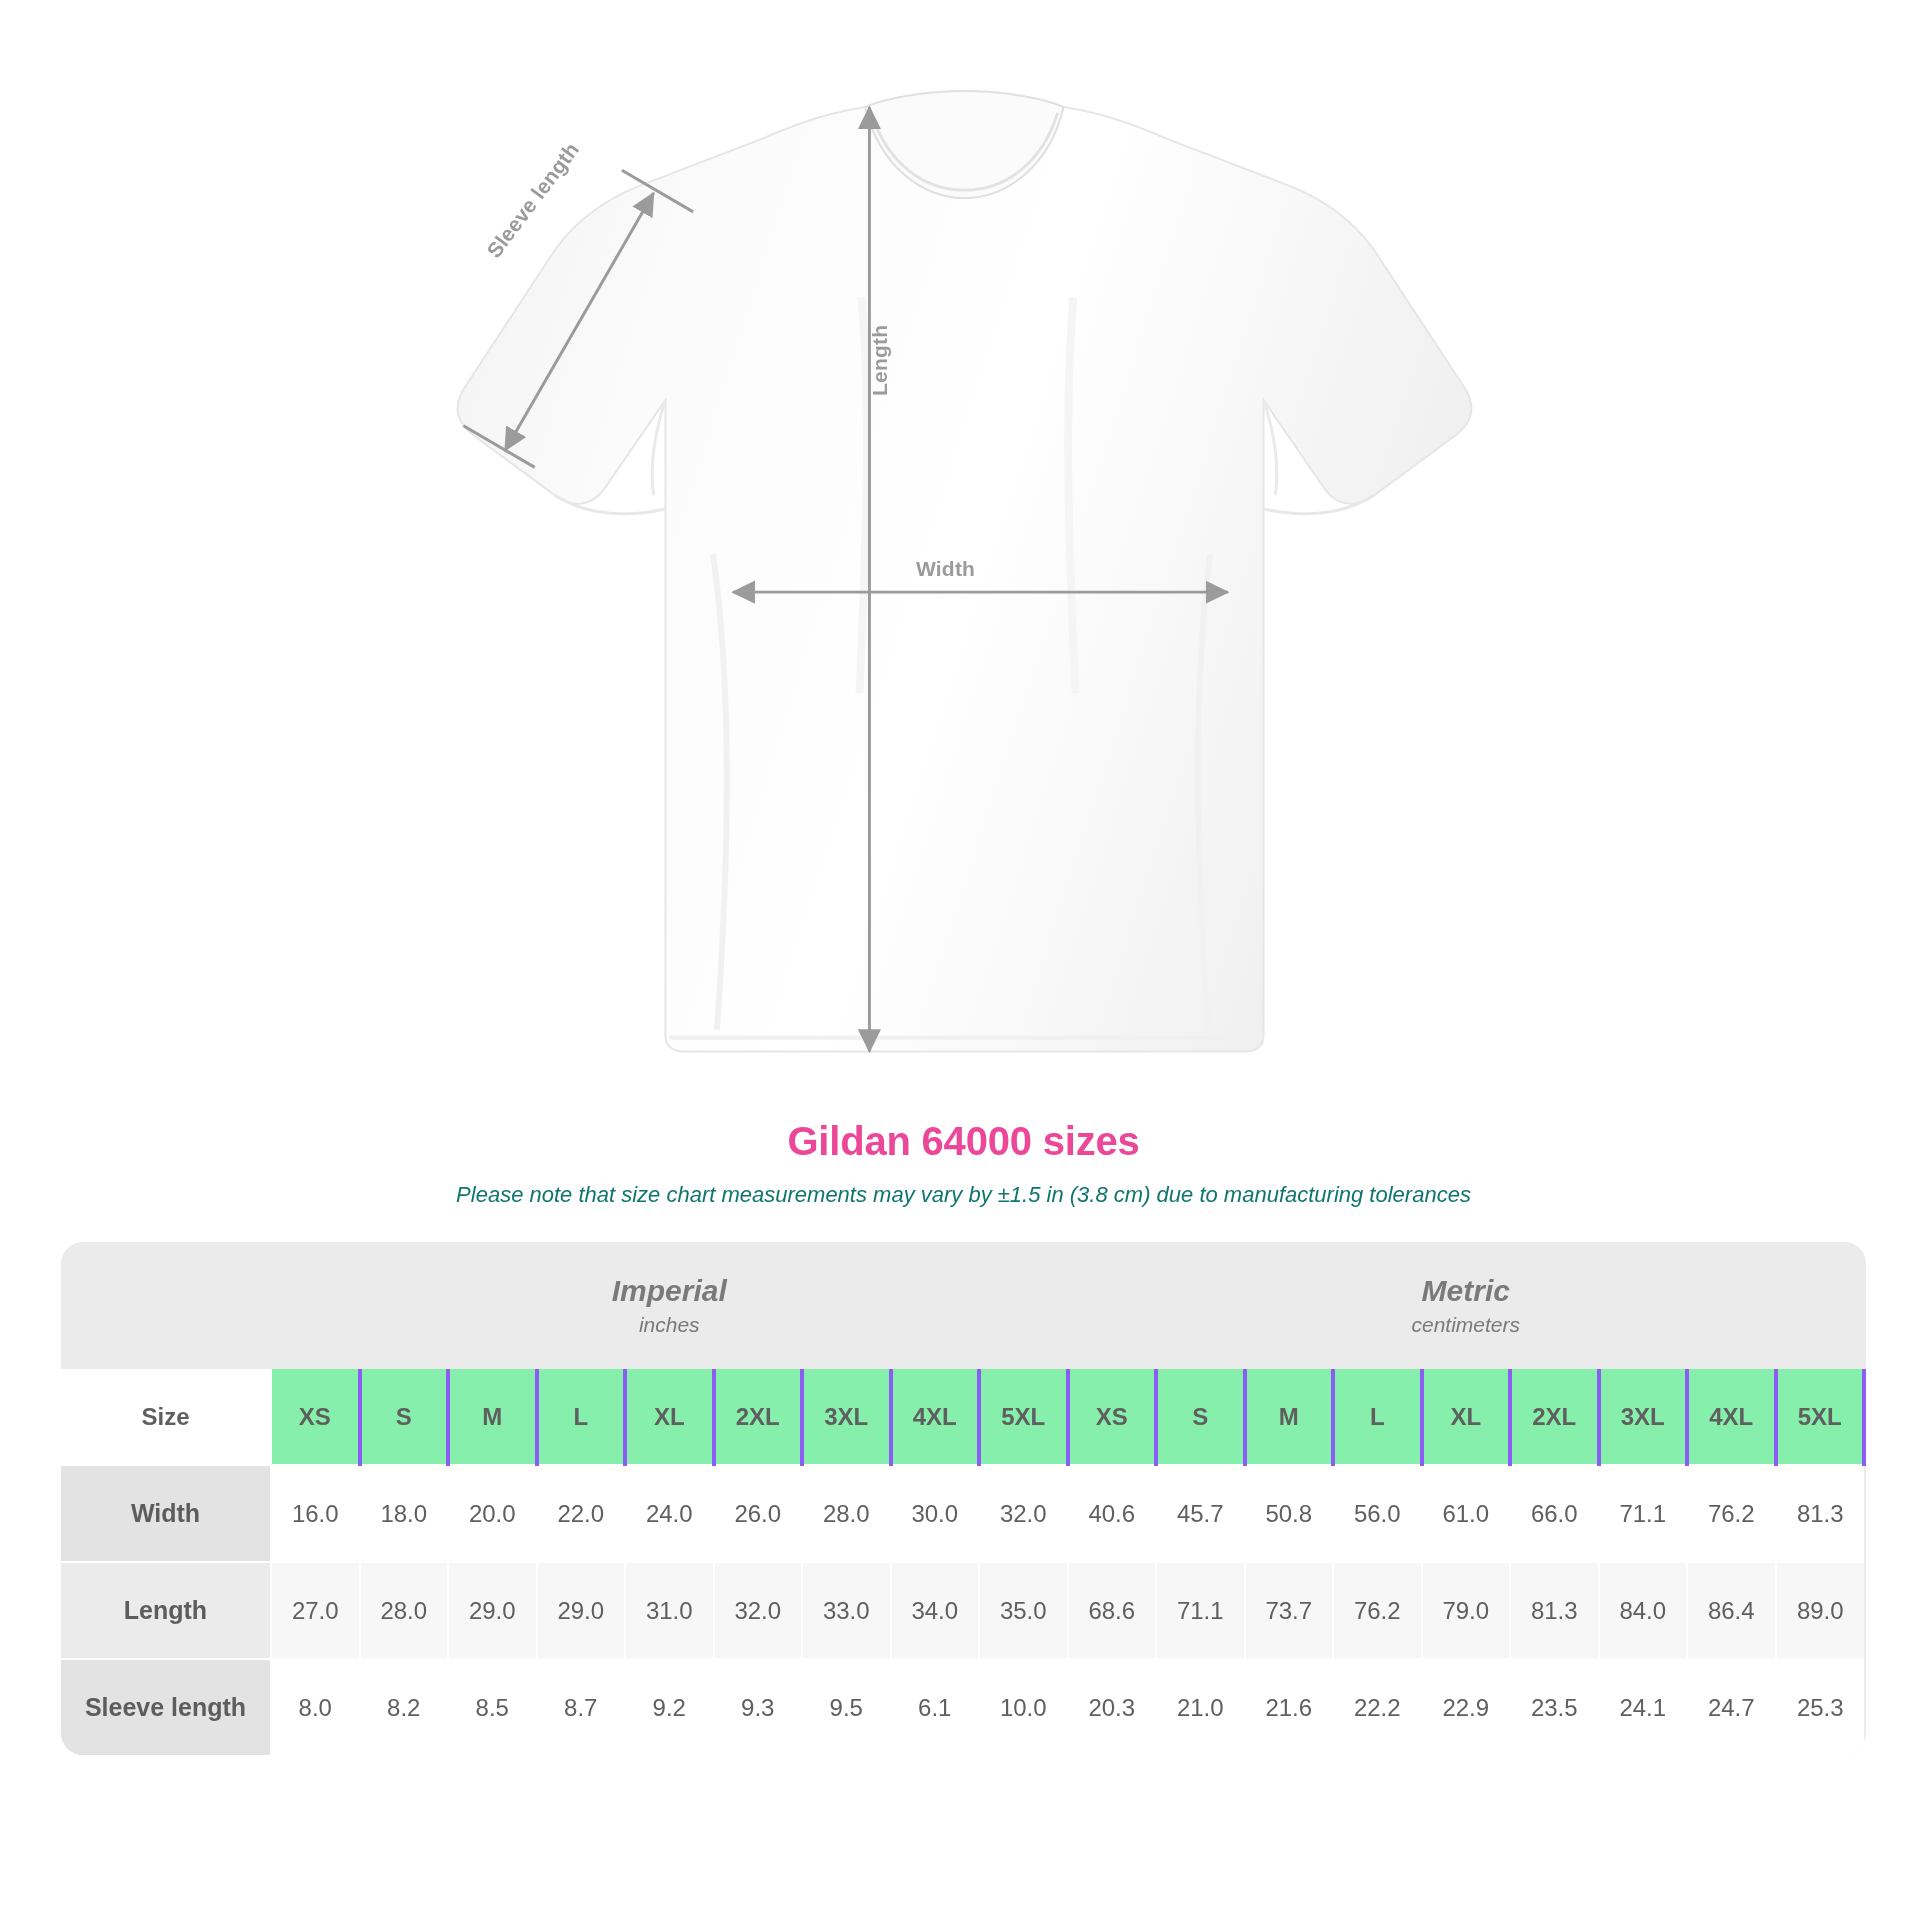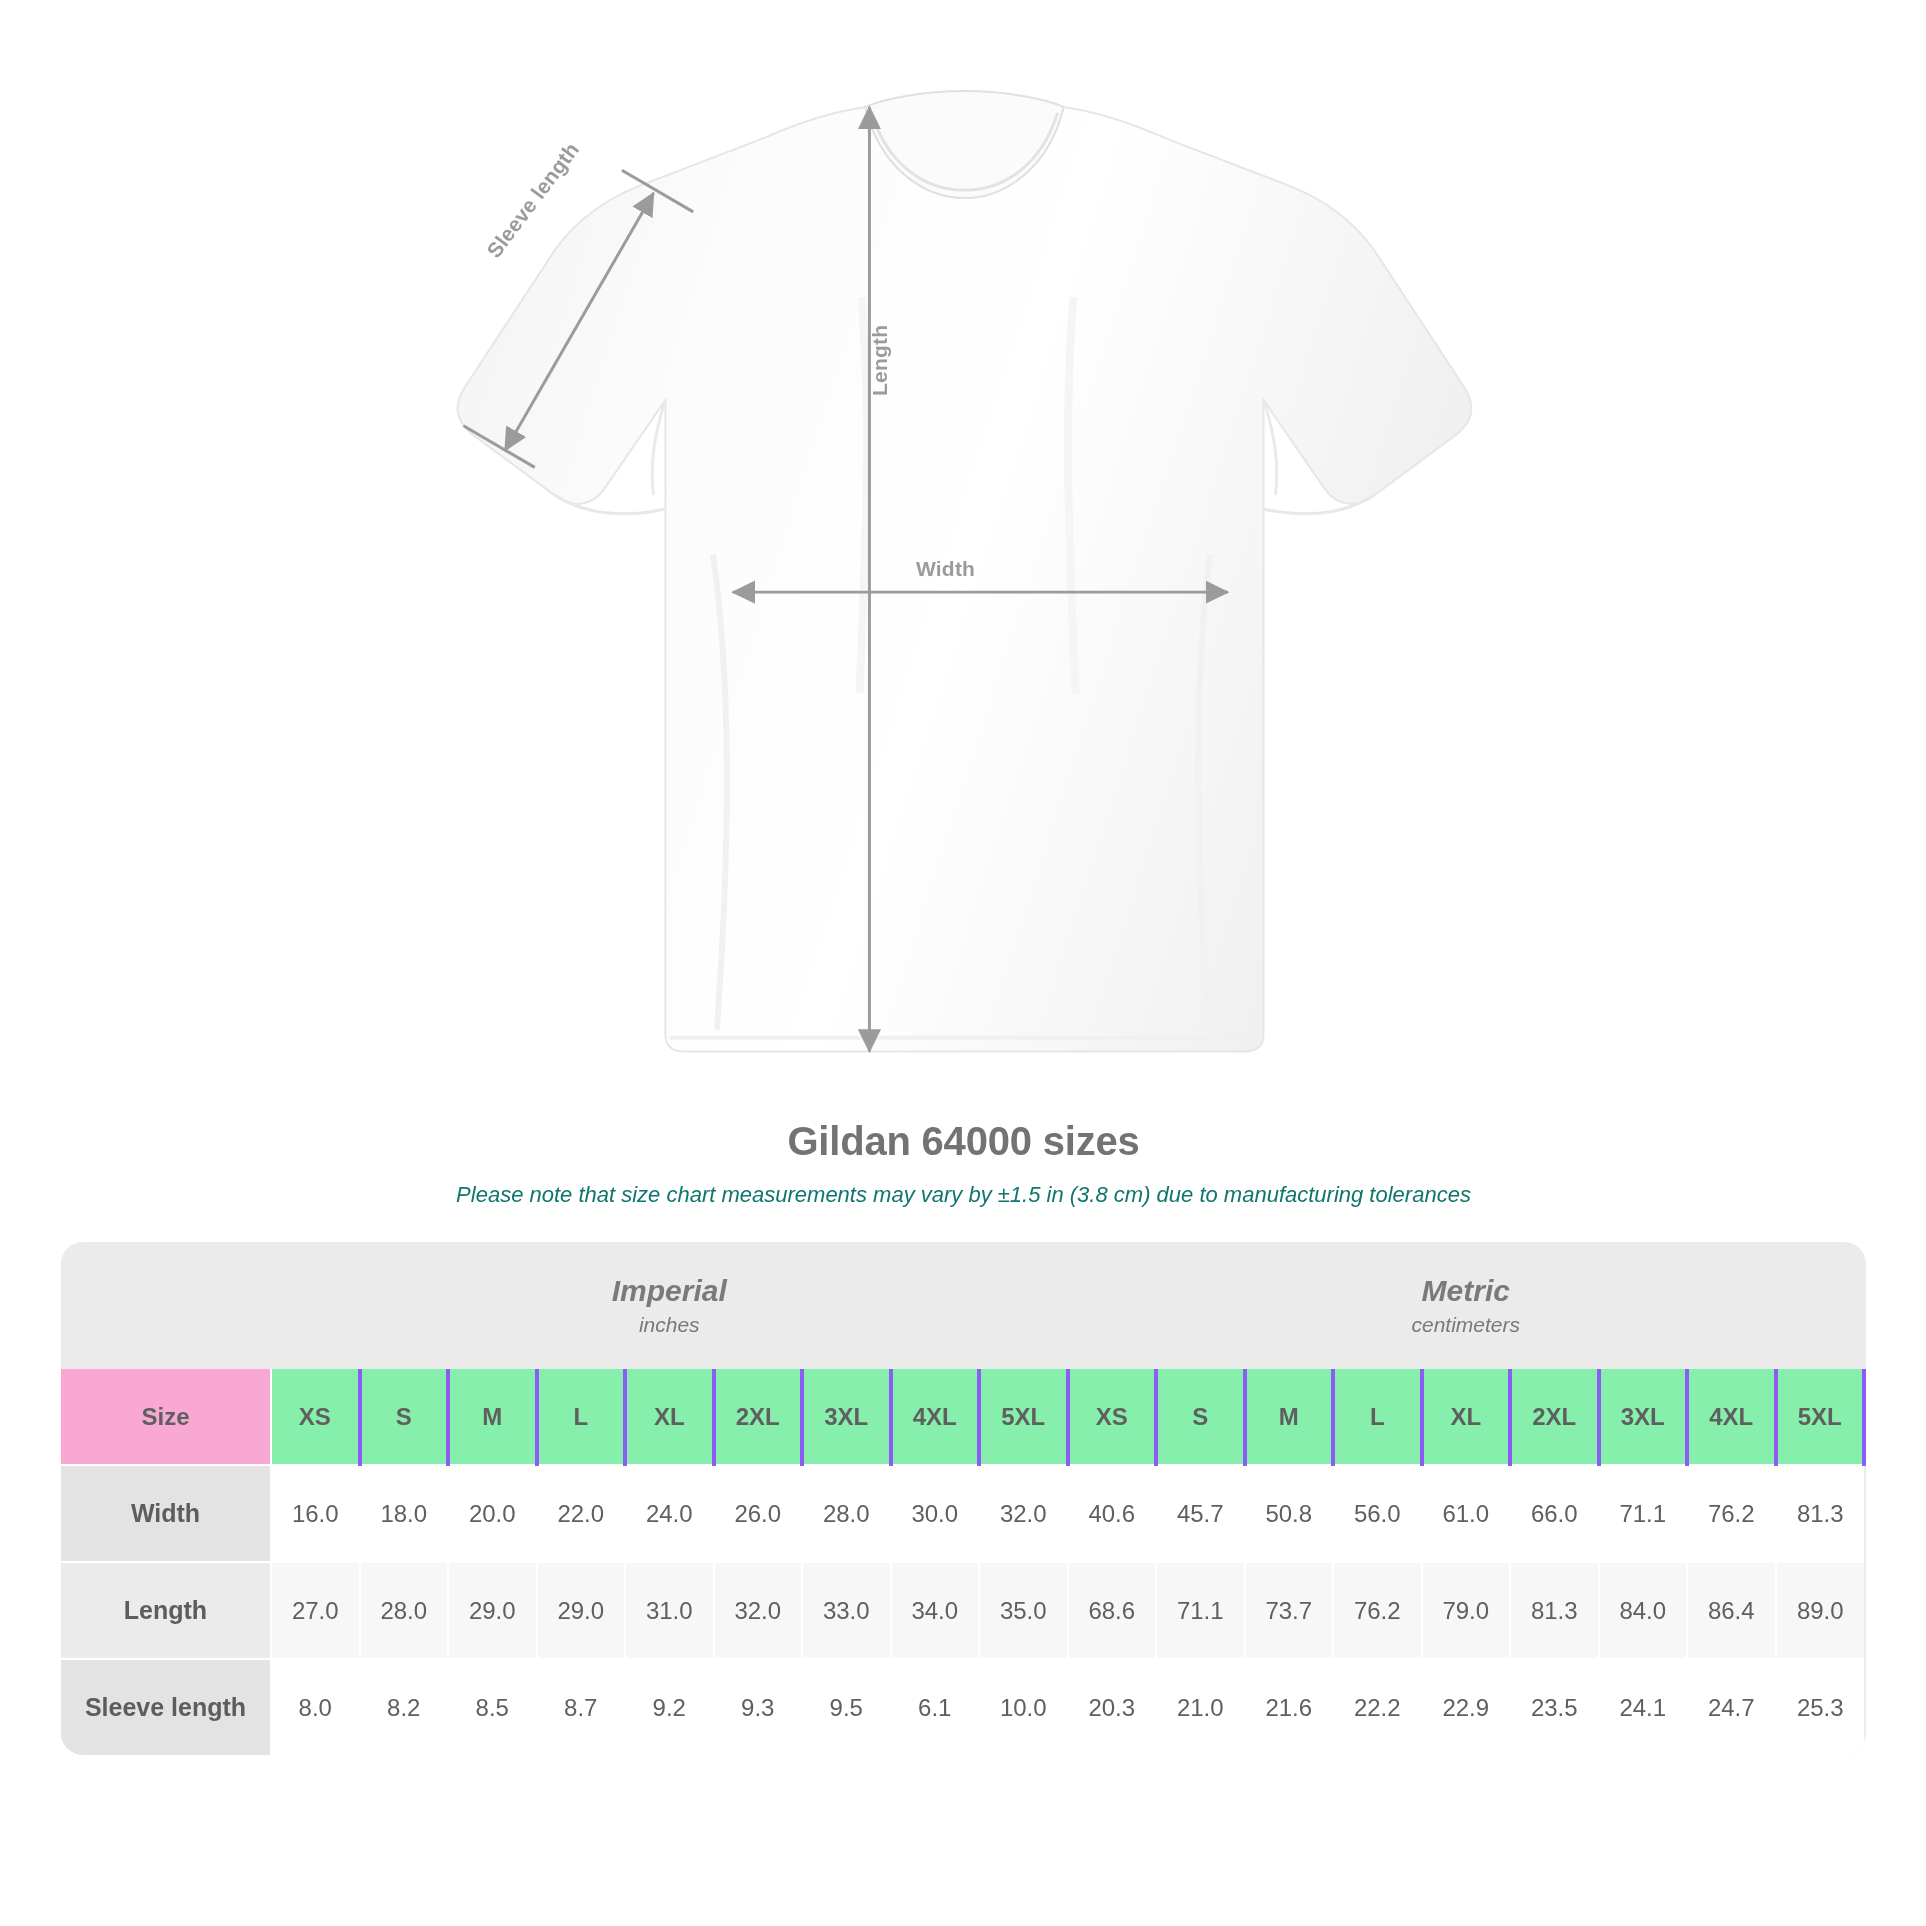--- a/index.html
+++ b/index.html
@@ -52,21 +52,21 @@
   }
 
   
   .title-block {
     text-align: center;
     margin-top: 10px;
   }
   .chart-title {
     font-size: 40px;
     font-weight: bold;
-    color: #737373;
+    color: #ec4899;
     margin: 0 0 18px 0;
     letter-spacing: -0.2px;
   }
   .chart-note {
     font-size: 22px;
     font-style: italic;
     color: #0f766e;
     margin: 0;
   }
 
@@ -110,21 +110,21 @@
   .head-row td {
     height: 95px;
     background: #86efac;
     border-right: 4px solid #8b5cf6;
     border-bottom: 2px solid #ffffff;
     font-weight: bold;
     font-size: 25px;
     color: #5d5d5d;
   }
   .head-row td.rowhead {
-    background: #f9a8d4;
+    background: #ffffff;
     border-right: 2px solid #ffffff;
   }
   .data-row td {
     height: 95px;
     border-right: 2px solid #ffffff;
     border-bottom: 2px solid #ffffff;
   }
   .data-row.odd td { background: #ffffff; }
   .data-row.even td { background: #f7f7f7; }
   .data-row td.rowhead {

